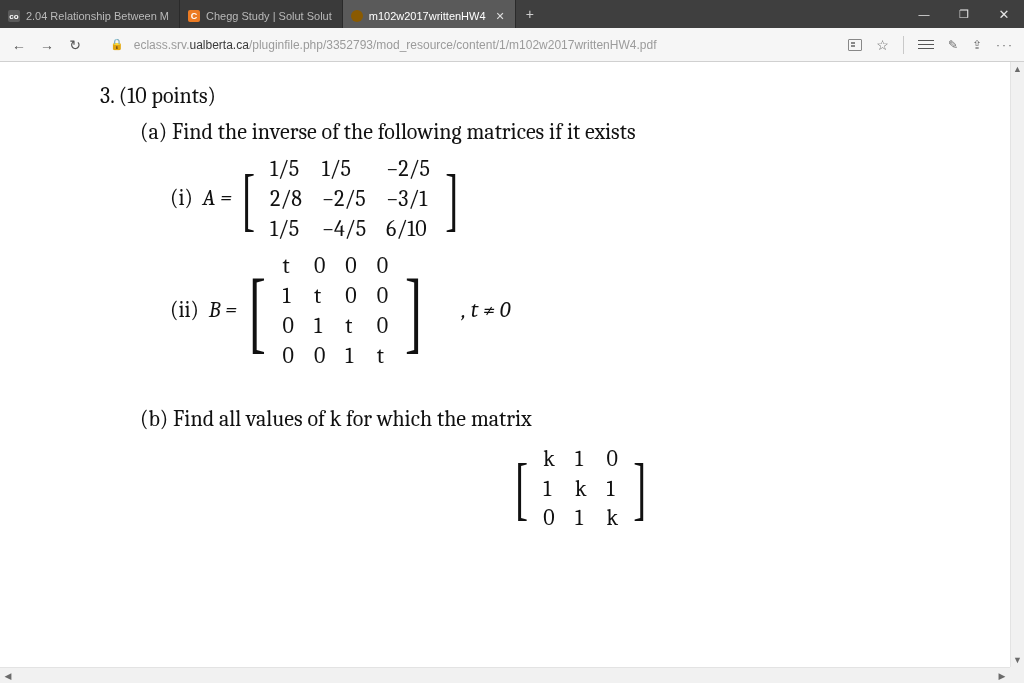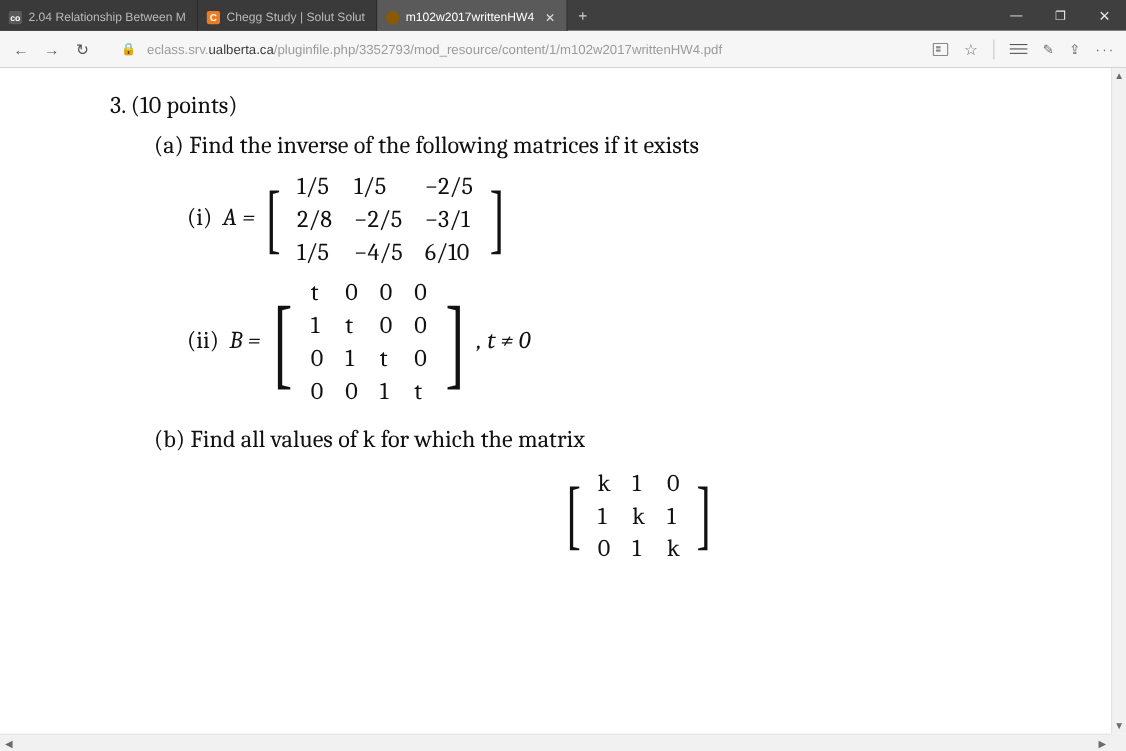--- a/index.html
+++ b/index.html
@@ -100,21 +100,21 @@
   }
   .qhead { margin-bottom: 6px; }
   .part { padding-left: 40px; }
   .subpart { padding-left: 70px; margin-top: 8px; }
   .mat-wrap { display:inline-flex; align-items:center; vertical-align:middle; }
   .mat-br { font-size: 70px; font-weight:100; line-height:0.6; font-family:"Times New Roman",serif; transform:scaleX(0.55); display:inline-block; }
   .mat-br.big { font-size: 92px; }
   table.mat { border-collapse:collapse; }
   table.mat td { padding: 0 10px; text-align:left; font-style: normal; }
   .it { font-style: italic; }
-  .trail { margin-left: 0; }
+  .trail { margin-left: 28px; }
   .part-b-matrix { padding-left: 410px; margin-top:10px; }
   .endline { padding-left: 110px; margin-top: 18px; }
 </style>
 </head>
 <body>
 
 <div class="tabbar">
   <div class="tab inactive">
     <span class="tab-favicon fav-co">co</span>
     <span>2.04 Relationship Between M</span>
@@ -232,21 +232,21 @@
                 <td>1</td>
                 <td class="it">t</td>
               </tr>
         </tbody>
           </table>
         <span class="mat-br big">]</span>
       </span>
       <span class="trail it">,  t ≠ 0</span>
     </div>
 
-    <div class="part" style="margin-top:14px">
+    <div class="part" style="margin-top:34px">
       <span>(b)</span>
       <span>Find all values of k for which the matrix</span>
     </div>
 
     <div class="part-b-matrix">
       <span class="mat-wrap">
         <span class="mat-br">[</span>
         <table class="mat">
           <tbody>
               <tr>

